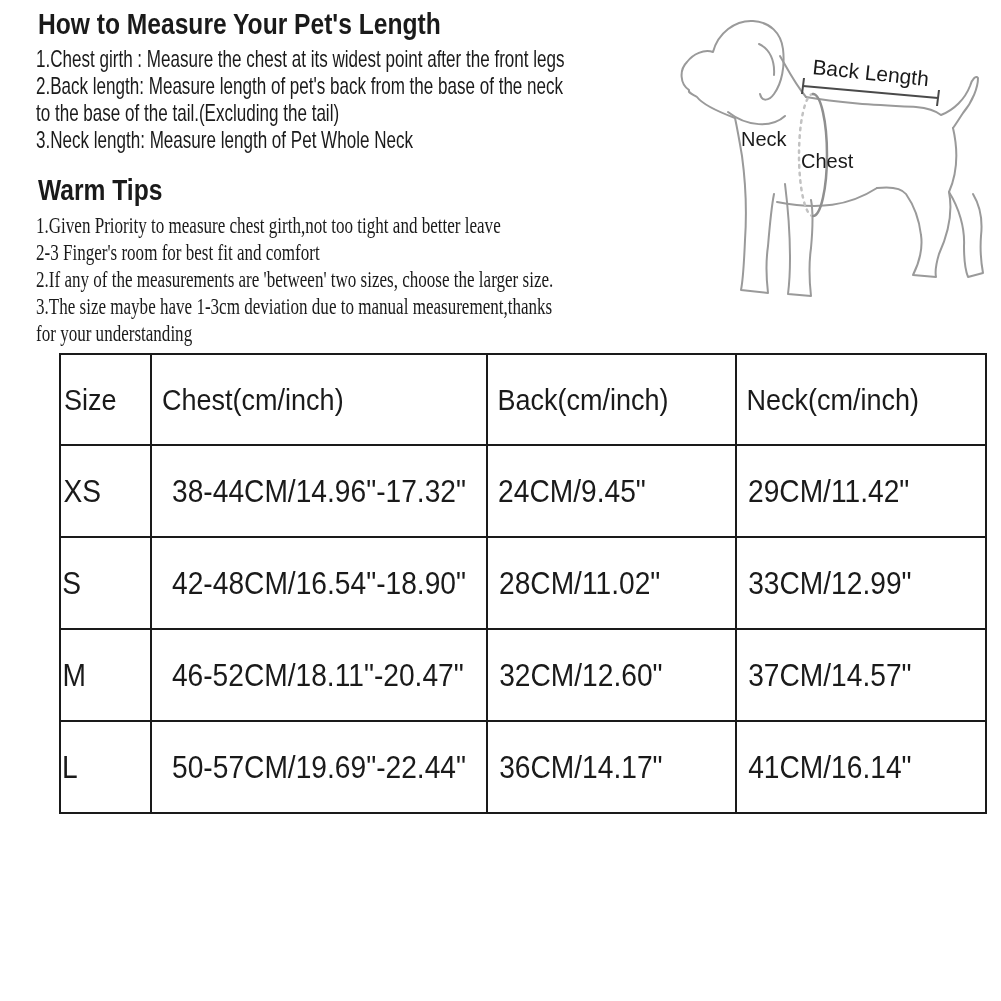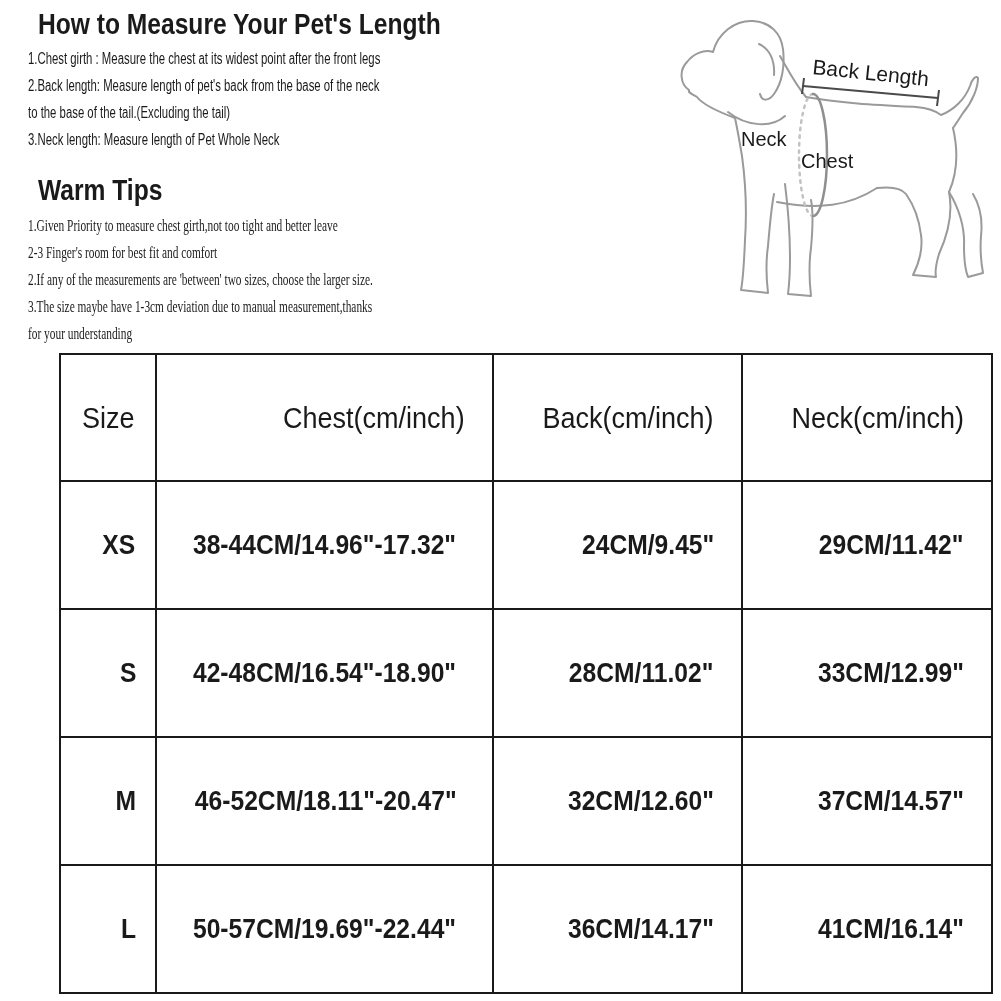--- a/index.html
+++ b/index.html
@@ -4,39 +4,39 @@
 <style>
   html,body{margin:0;padding:0;background:#ffffff;}
   body{width:1001px;height:1001px;font-family:"Liberation Sans",sans-serif;color:#1a1a1a;}
   .page{position:relative;width:1001px;height:1001px;overflow:hidden;background:#fff;margin-left:20px;}
 
   .sec-title{position:absolute;left:18px;font-size:30px;font-weight:bold;line-height:36px;
              white-space:nowrap;transform:scaleX(0.82);transform-origin:0 50%;}
   #howto-title{top:6px;}
   #tips-title{top:172px;}
 
-  .textblock{position:absolute;left:8px;font-size:16px;}
+  .textblock{position:absolute;left:16px;font-size:24px;}
   .textblock .tline{height:27px;line-height:27px;white-space:nowrap;
                     transform:scaleX(0.71);transform-origin:0 50%;}
   #howto-lines{top:45px;}
   #tips-lines{top:212px;font-family:Liberation Serif, serif;}
 
   .dog-wrap{position:absolute;left:653px;top:6px;width:348px;height:334px;}
   .sketch{stroke:#9a9a9a;stroke-width:2;fill:none;stroke-linecap:round;stroke-linejoin:round;}
   .sketch-light{stroke:#c2c2c2;stroke-width:2.5;fill:none;stroke-dasharray:2.5 5;stroke-linecap:round;}
   .sketch-mid{stroke:#8f8f8f;stroke-width:2.5;fill:none;stroke-linecap:round;}
   .measure{stroke:#4a4a4a;stroke-width:2;fill:none;stroke-linecap:butt;}
   .diag-label{fill:#1a1a1a;font-family:"Liberation Sans",sans-serif;}
 
   table.size-chart{position:absolute;left:39px;top:353px;border-collapse:collapse;table-layout:fixed;
                    background:#fff;}
-  table.size-chart th,table.size-chart td{border:2px solid #1a1a1a;text-align:right;
-                   vertical-align:middle;font-weight:normal;padding:18px;overflow:hidden;}
+  table.size-chart th,table.size-chart td{border:2px solid #1a1a1a;text-align:left;
+                   vertical-align:middle;font-weight:normal;padding:0;overflow:hidden;}
   table.size-chart th{height:89px;font-size:30px;}
-  table.size-chart td{height:90px;font-size:28px;font-weight:bold;}
+  table.size-chart td{height:90px;font-size:32px;}
   .cellwrap{display:inline-block;white-space:nowrap;transform:scaleX(0.88);}
   .headwrap{display:inline-block;white-space:nowrap;transform:scaleX(0.90);}
 </style>
 </head>
 <body>
 
 <div class="page">
 
   <div class="sec-title" id="howto-title">How to Measure Your Pet's Length</div>
 

